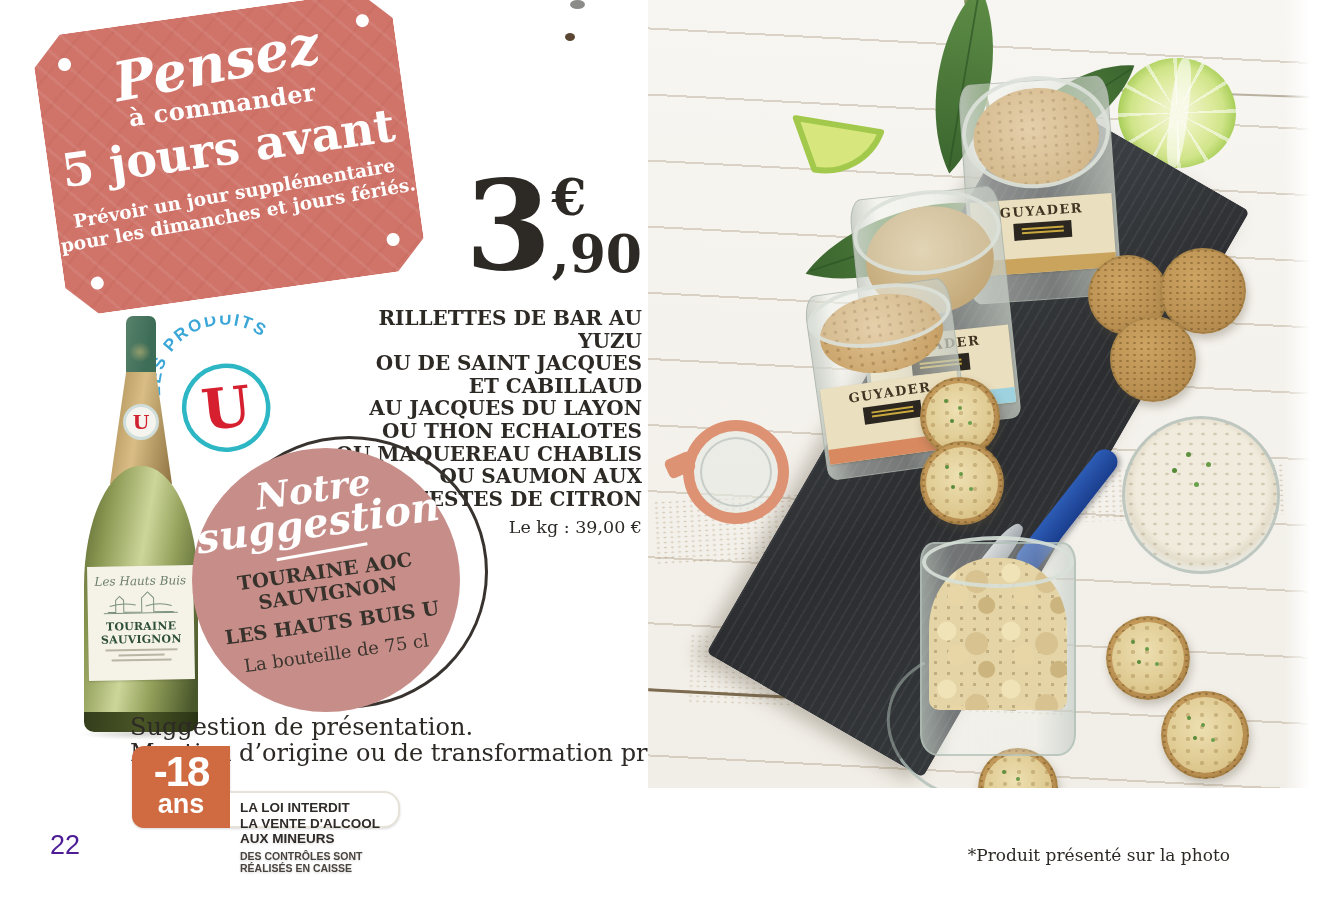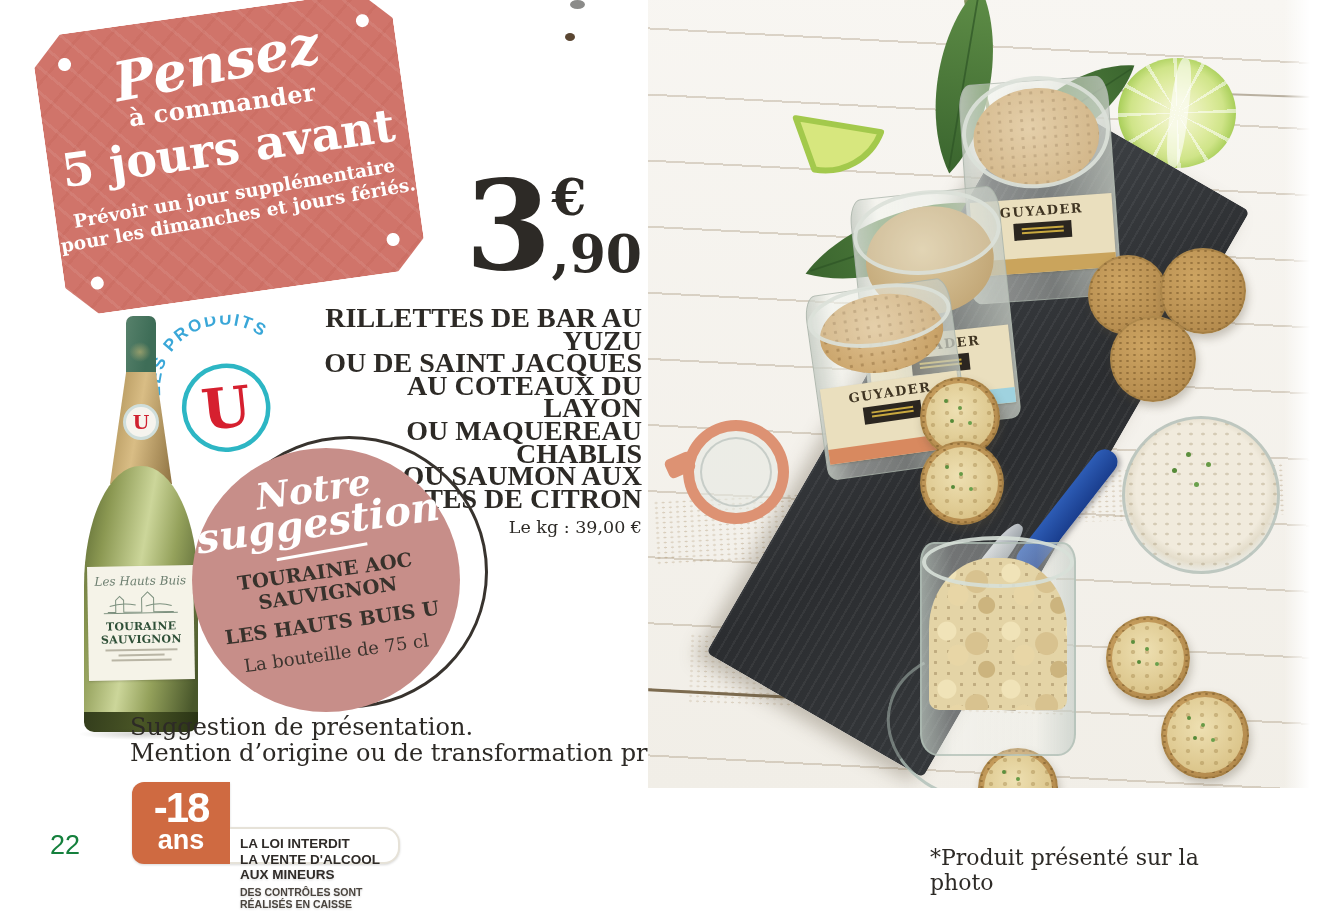--- a/index.html
+++ b/index.html
@@ -33,21 +33,21 @@
   #price-block { left:420px; top:176px; width:222px; text-align:right; }
   #price-row { display:flex; justify-content:flex-end; align-items:flex-start; }
   #price-int { font-weight:bold; font-size:124px; line-height:100px; letter-spacing:-4px; color:#2d2a26; }
   #price-col { display:flex; flex-direction:column; align-items:flex-start; margin-left:4px; }
   #price-cur { font-weight:bold; font-size:50px; line-height:44px; }
   #price-cents { font-weight:bold; font-size:52px; line-height:48px; margin-top:10px; }
   #price-unit { font-weight:bold; font-size:17.5px; margin-top:6px; letter-spacing:.4px; }
 
   
   #product-desc { left:322px; top:307px; width:320px; text-align:right; }
-  .desc-line { font-weight:bold; font-size:28px; line-height:22.6px;font-family:Liberation Serif, serif; }
+  .desc-line { font-weight:bold; font-size:20px; line-height:22.6px; }
   #product-sub { margin-top:7px; font-size:17.5px; line-height:21px; }
 
   
   #u-logo { left:146px; top:316px; transform:rotate(-6deg); }
 
   
   #bottle { left:74px; top:316px; width:134px; height:424px; }
   #capsule { position:absolute; left:52px; top:0; width:30px; height:60px; border-radius:7px 7px 2px 2px;
     background:linear-gradient(100deg,#57816b,#3e6d57 70%); }
   #capsule:after{ content:""; position:absolute; left:3px; top:26px; width:22px; height:20px;
@@ -81,33 +81,33 @@
     transform:rotate(-8deg); text-align:center; color:#fff; }
   #sugg-script1 { margin-top:22px; font-style:italic; font-weight:bold; font-size:36px; line-height:36px; }
   #sugg-script2 { font-style:italic; font-weight:bold; font-size:40px; line-height:40px; margin-top:-4px; }
   #sugg-rule { width:92px; height:3px; background:#fff; margin:8px auto 0 auto; transform:rotate(-2deg); }
   #sugg-prod { margin-top:8px; color:#38322c; font-weight:bold; font-size:19.5px; line-height:22px; }
   #sugg-prod3 { margin-top:7px; color:#38322c; font-weight:bold; font-size:19.5px; }
   #sugg-size { margin-top:8px; color:#3d352f; font-size:18px; }
 
   
   #notes { left:130px; top:714px; font-size:24px; line-height:26px; }
-  #age-badge { left:132px; top:782px; display:flex; height:82px; filter:drop-shadow(0 1px 1px rgba(0,0,0,.15)); }
+  #age-badge { left:132px; top:746px; display:flex; height:82px; filter:drop-shadow(0 1px 1px rgba(0,0,0,.15)); }
   #age-left { width:98px; background:#cf6a41; border-radius:12px 0 0 12px; color:#fff; text-align:center;
     font-family:"Liberation Sans",sans-serif; padding-top:6px; }
   #age-num { font-weight:bold; font-size:42px; line-height:40px; letter-spacing:-2px; }
   #age-unit { font-weight:bold; font-size:27px; line-height:28px; margin-top:-2px; }
   #age-right { width:170px; background:#fff; border:2px solid #e6e2d8; border-left:none;
     border-radius:0 16px 16px 0; padding:7px 0 0 10px; font-family:"Liberation Sans",sans-serif;margin-top:45px; }
   .law-line { font-weight:bold; font-size:13.5px; line-height:15.5px; color:#2f2b28; }
   .ctrl-line { font-weight:bold; font-size:10.5px; line-height:12px; color:#4a443e; }
   .ctrl-first { margin-top:3px; }
   #warning { left:394px; top:804px; font-weight:bold; font-size:21.5px; line-height:27px; }
-  #footnote { left:930px; top:845px; width:300px; text-align:left; font-size:22px; }
-  #page-num { left:50px; top:830px; font-size:27px; font-family:"Liberation Sans",sans-serif; color:#15803d; }
+  #footnote { left:930px; top:845px; width:300px; text-align:right; font-size:17px; }
+  #page-num { left:50px; top:830px; font-size:27px; font-family:"Liberation Sans",sans-serif; color:#4c1d95; }
 
   .speck { border-radius:50%; }
   #speck1 { left:565px; top:33px; width:10px; height:8px; background:#5a4632; }
   #speck2 { left:570px; top:0px; width:15px; height:9px; background:#8b8b89; }
 
   
   #photo { left:648px; top:0; width:662px; height:788px; overflow:hidden;
     background:#f5f3ee;
     background-image:
       repeating-linear-gradient(183deg, rgba(150,130,100,0) 0 62px, rgba(150,130,100,.30) 62px 64px, rgba(150,130,100,0) 64px 66px),
@@ -268,21 +268,23 @@
       <span id="price-col">
         <span id="price-cur">€</span>
         <span id="price-cents">,90</span>
       </span>
     </div>
   </div>
 
   <div id="product-desc" class="abs">
     <div class="desc-line">RILLETTES DE BAR AU YUZU</div>
     <div class="desc-line">OU DE SAINT JACQUES</div>
-    <div class="desc-line">AU COTEAUX DU LAYON</div>
+    <div class="desc-line">ET CABILLAUD</div>
+    <div class="desc-line">AU JACQUES DU LAYON</div>
+    <div class="desc-line">OU THON ECHALOTES</div>
     <div class="desc-line">OU MAQUEREAU CHABLIS</div>
     <div class="desc-line">OU SAUMON AUX</div>
     <div class="desc-line">ZESTES DE CITRON</div>
     <div id="product-sub">
       <div>Le kg : 39,00 €</div>
     </div>
   </div>
 
   <svg id="u-logo" class="abs" width="152" height="142" viewBox="0 0 152 142">
     <defs>

